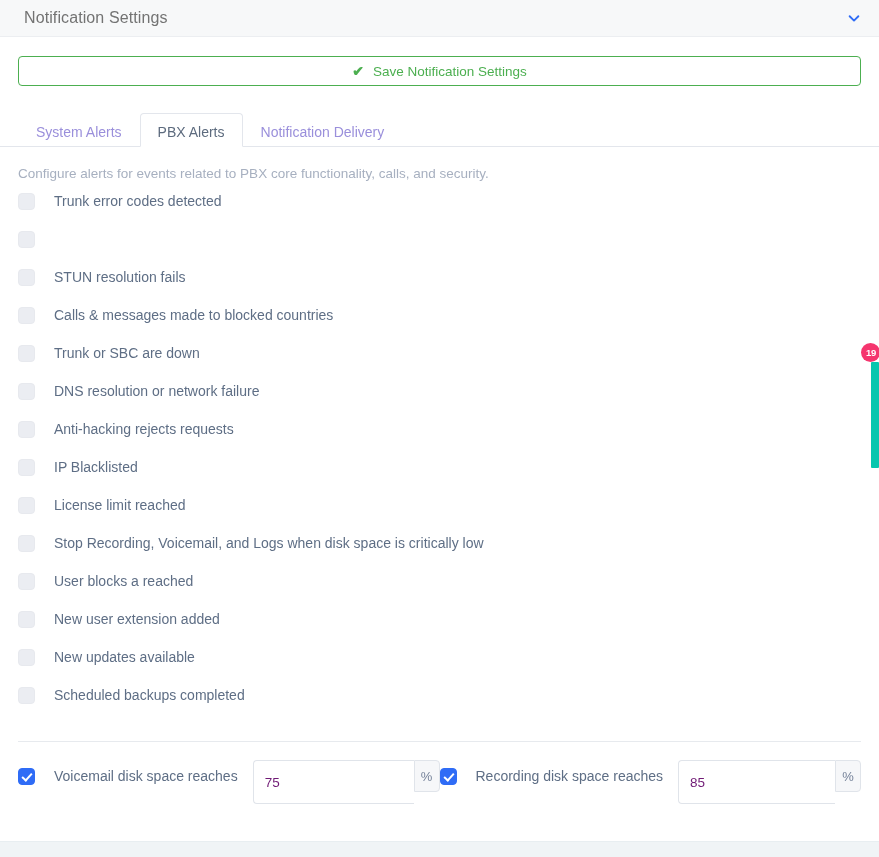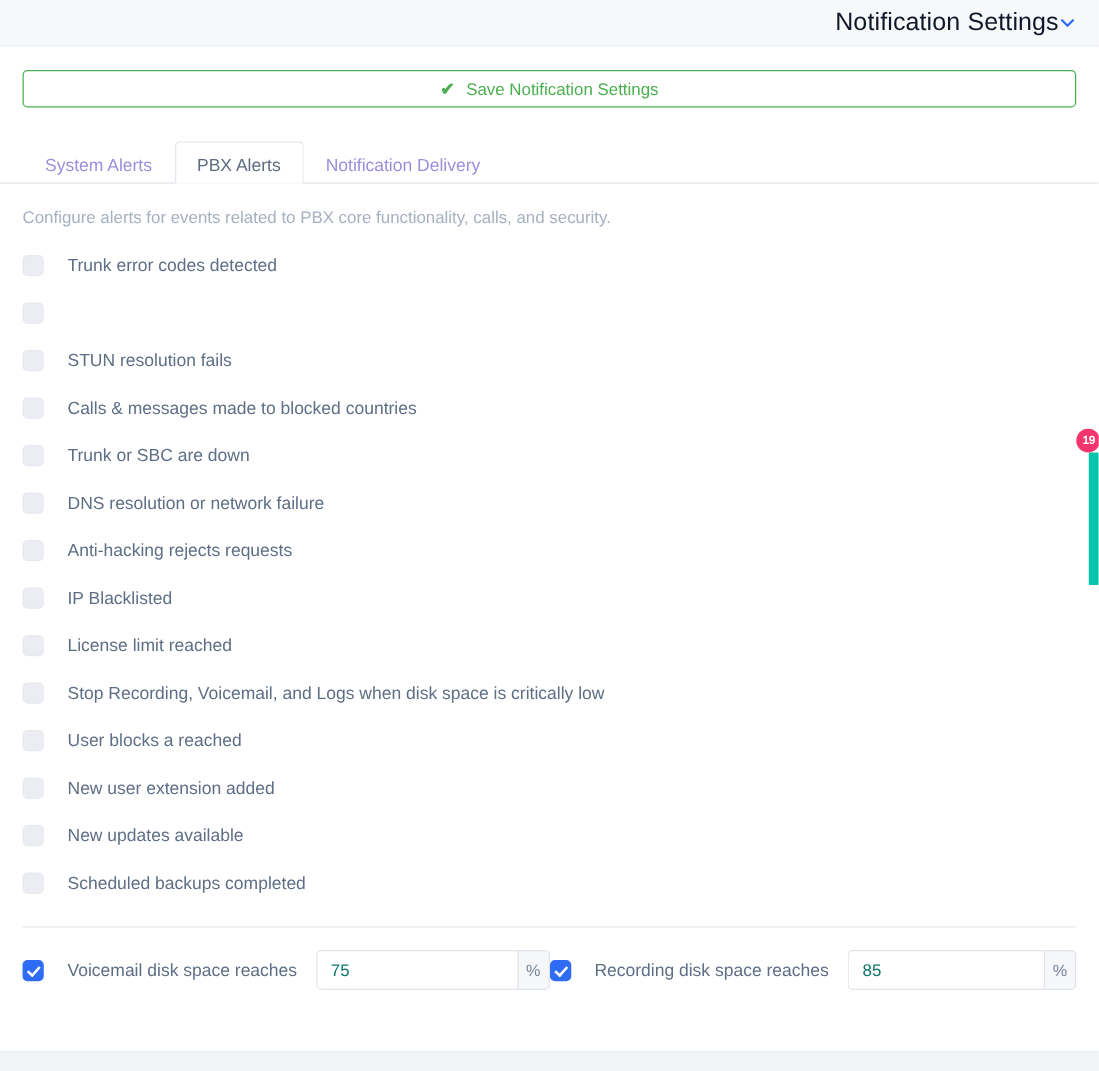--- a/index.html
+++ b/index.html
@@ -21,25 +21,24 @@
   
   .panel-header {
     height: 37px;
     background: #f7f8f9;
     border-bottom: 1px solid #eceef1;
     display: flex;
     align-items: center;
     padding: 0 18px 0 24px;
   }
   .panel-header-title {
-    font-size: 20px;
-    color: #0f172a;
+    font-size: 16px;
+    color: #737373;
     letter-spacing: 0.1px;
     flex: 1;
-    text-align: right;
   }
   .chevron-down {
     width: 14px;
     height: 14px;
     display: block;
   }
   .chevron-down svg { display: block; }
 
   
   .save-wrap {
@@ -99,21 +98,21 @@
     font-size: 13.5px;
     color: #a7b0c0;
   }
 
   
   .check-list {
     padding: 12px 18px 0 18px;
   }
   .check-row {
     display: flex;
-    align-items: center;
+    align-items: flex-start;
     height: 38px;
     cursor: pointer;
   }
   .cb {
     width: 17px;
     height: 17px;
     border-radius: 4px;
     background: #ebedf2;
     border: 1px solid #e7e9ee;
     flex: 0 0 auto;
@@ -168,27 +167,27 @@
   .input-group {
     display: flex;
     margin-left: 15px;
     flex: 1 1 auto;
     height: 32px;
     min-width: 0;
   }
   .input-group input {
     flex: 1 1 auto;
     min-width: 0;
-    height: 32px;
+    height: 44px;
     border: 1px solid #e0e4ea;
     border-right: none;
     border-radius: 4px 0 0 4px;
     padding: 0 11px;
     font-size: 13.5px;
-    color: #0f766e;
+    color: #701a75;
     font-family: "Liberation Sans", sans-serif;
     background: #ffffff;
     outline: none;
   }
   .input-addon {
     width: 26px;
     height: 32px;
     border: 1px solid #e0e4ea;
     border-radius: 0 4px 4px 0;
     background: #f6f7f9;

